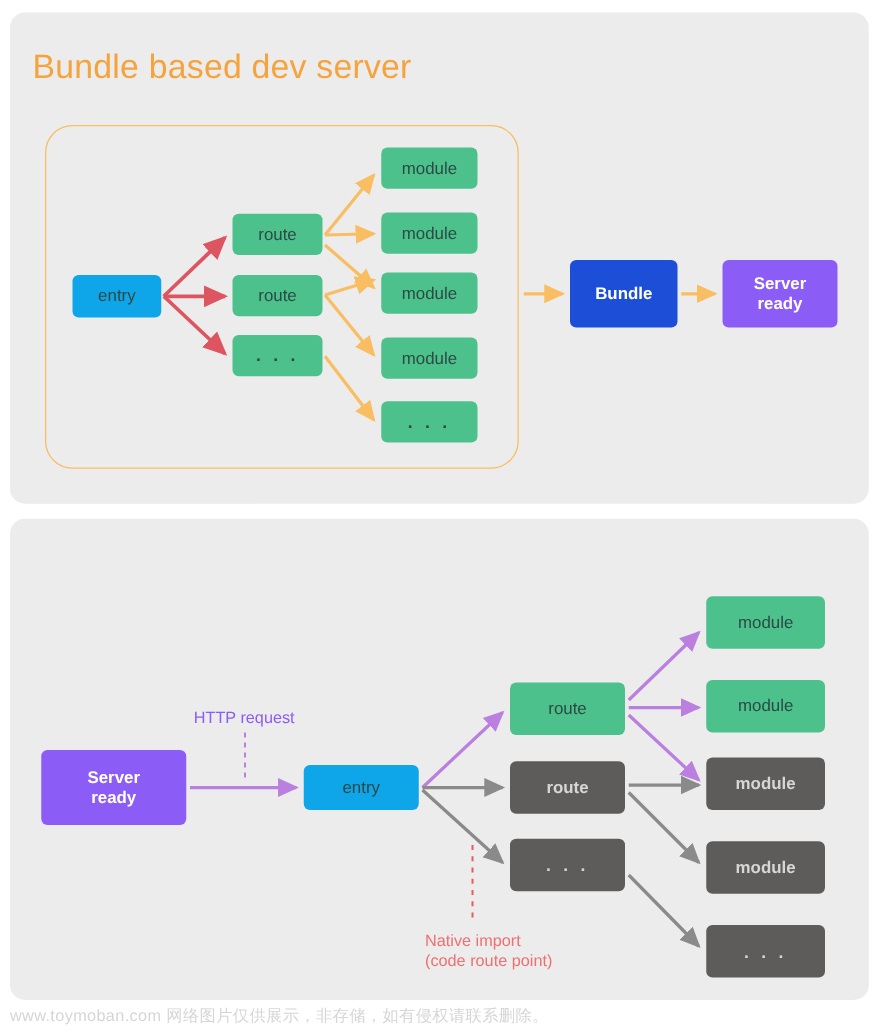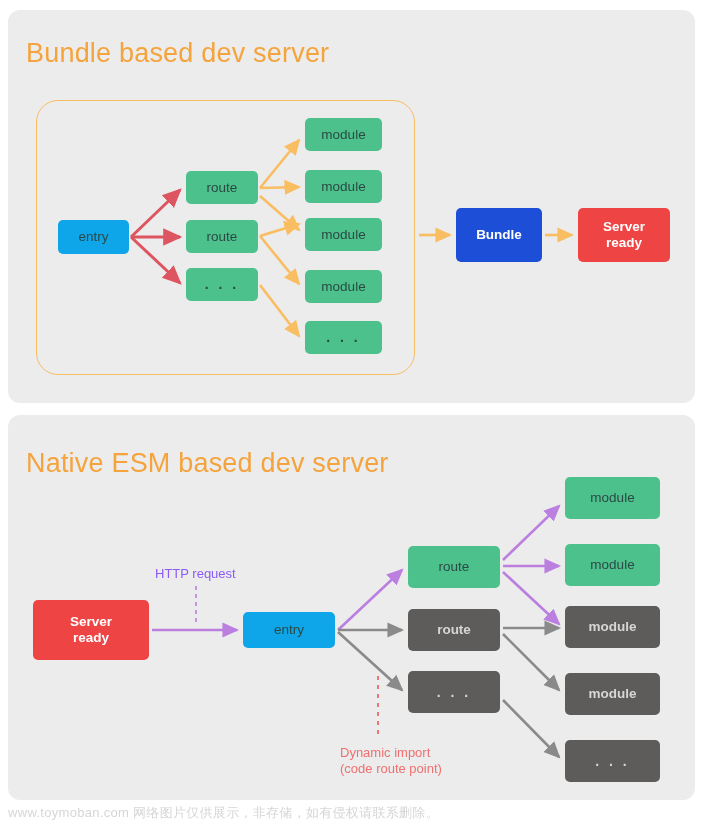--- a/index.html
+++ b/index.html
@@ -74,21 +74,21 @@
   .node.lime {
     background: #0ea5e9;
     color: #2b4a45;
   }
   .node.purple {
     background: #1d4ed8;
     color: #ffffff;
     font-weight: bold;
   }
   .node.teal {
-    background: #ef4444;
+    background: #8b5cf6;
     color: #ffffff;
     font-weight: bold;
   }
   .node.gray {
     background: #5e5c5a;
     color: #d8d6d4;
     font-weight: bold;
   }
   .node .dots {
     letter-spacing: 3px;
@@ -152,21 +152,20 @@
 
   <div class="node purple" style="left:456px; top:208px; width:86px; height:54px;">Bundle</div>
 
   <div class="node teal" style="left:578px; top:208px; width:92px; height:54px;">
       <span style="white-space:pre-line;">Server
 ready</span>
     </div>
 
   <div class="panel" id="panel-esm"></div>
 
-  <div class="panel-title" id="title-esm" style="top:448px;">Native ESM based dev server</div>
 
   <div class="node teal" style="left:33px; top:600px; width:116px; height:60px;">
       <span style="white-space:pre-line;">Server
 ready</span>
     </div>
 
   <div class="node lime" style="left:243px; top:612px; width:92px; height:36px;">entry</div>
 
   <div class="node green" style="left:408px; top:546px; width:92px; height:42px;">route</div>
   <div class="node gray" style="left:408px; top:609px; width:92px; height:42px;">route</div>
@@ -177,21 +176,21 @@
   <div class="node green" style="left:565px; top:477px; width:95px; height:42px;">module</div>
   <div class="node green" style="left:565px; top:544px; width:95px; height:42px;">module</div>
   <div class="node gray" style="left:565px; top:606px; width:95px; height:42px;">module</div>
   <div class="node gray" style="left:565px; top:673px; width:95px; height:42px;">module</div>
   <div class="node gray" style="left:565px; top:740px; width:95px; height:42px;">
       <span class="dots">. . .</span>
     </div>
 
   <div class="annotation purple" style="left:155px; top:565px;">HTTP request</div>
 
-  <div class="annotation red" style="left:340px; top:744px;">Dynamic import</div>
+  <div class="annotation red" style="left:340px; top:744px;">Native import</div>
   <div class="annotation red" style="left:340px; top:760px;">(code route point)</div>
 
   <svg class="edges" viewBox="0 0 703 826">
     <defs>
       <marker id="ah-red" markerWidth="7" markerHeight="7" refX="5.6" refY="3.5" orient="auto" markerUnits="strokeWidth">
         <path d="M0,0.6 L6.4,3.5 L0,6.4 Z" fill="#dd5560"></path>
       </marker>
       <marker id="ah-orange" markerWidth="7" markerHeight="7" refX="5.6" refY="3.5" orient="auto" markerUnits="strokeWidth">
         <path d="M0,0.6 L6.4,3.5 L0,6.4 Z" fill="#f9bd62"></path>
       </marker>

